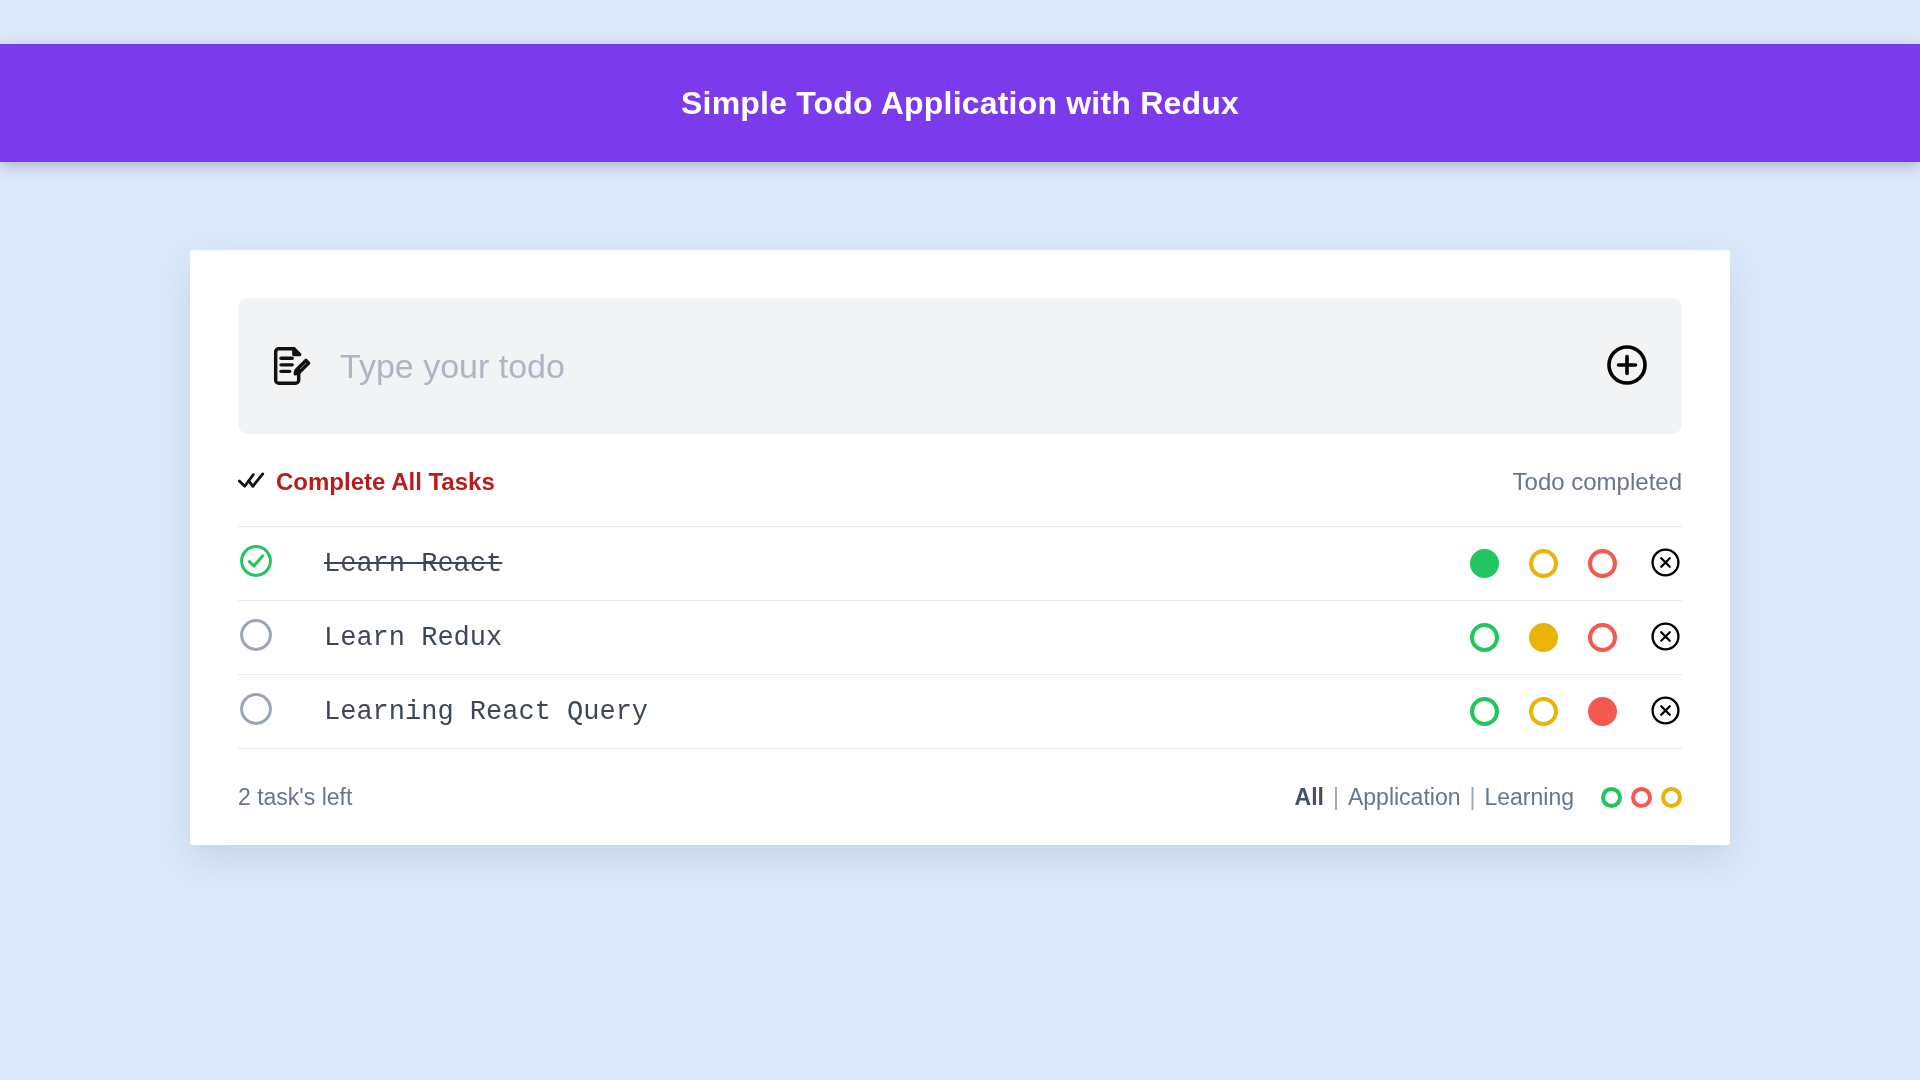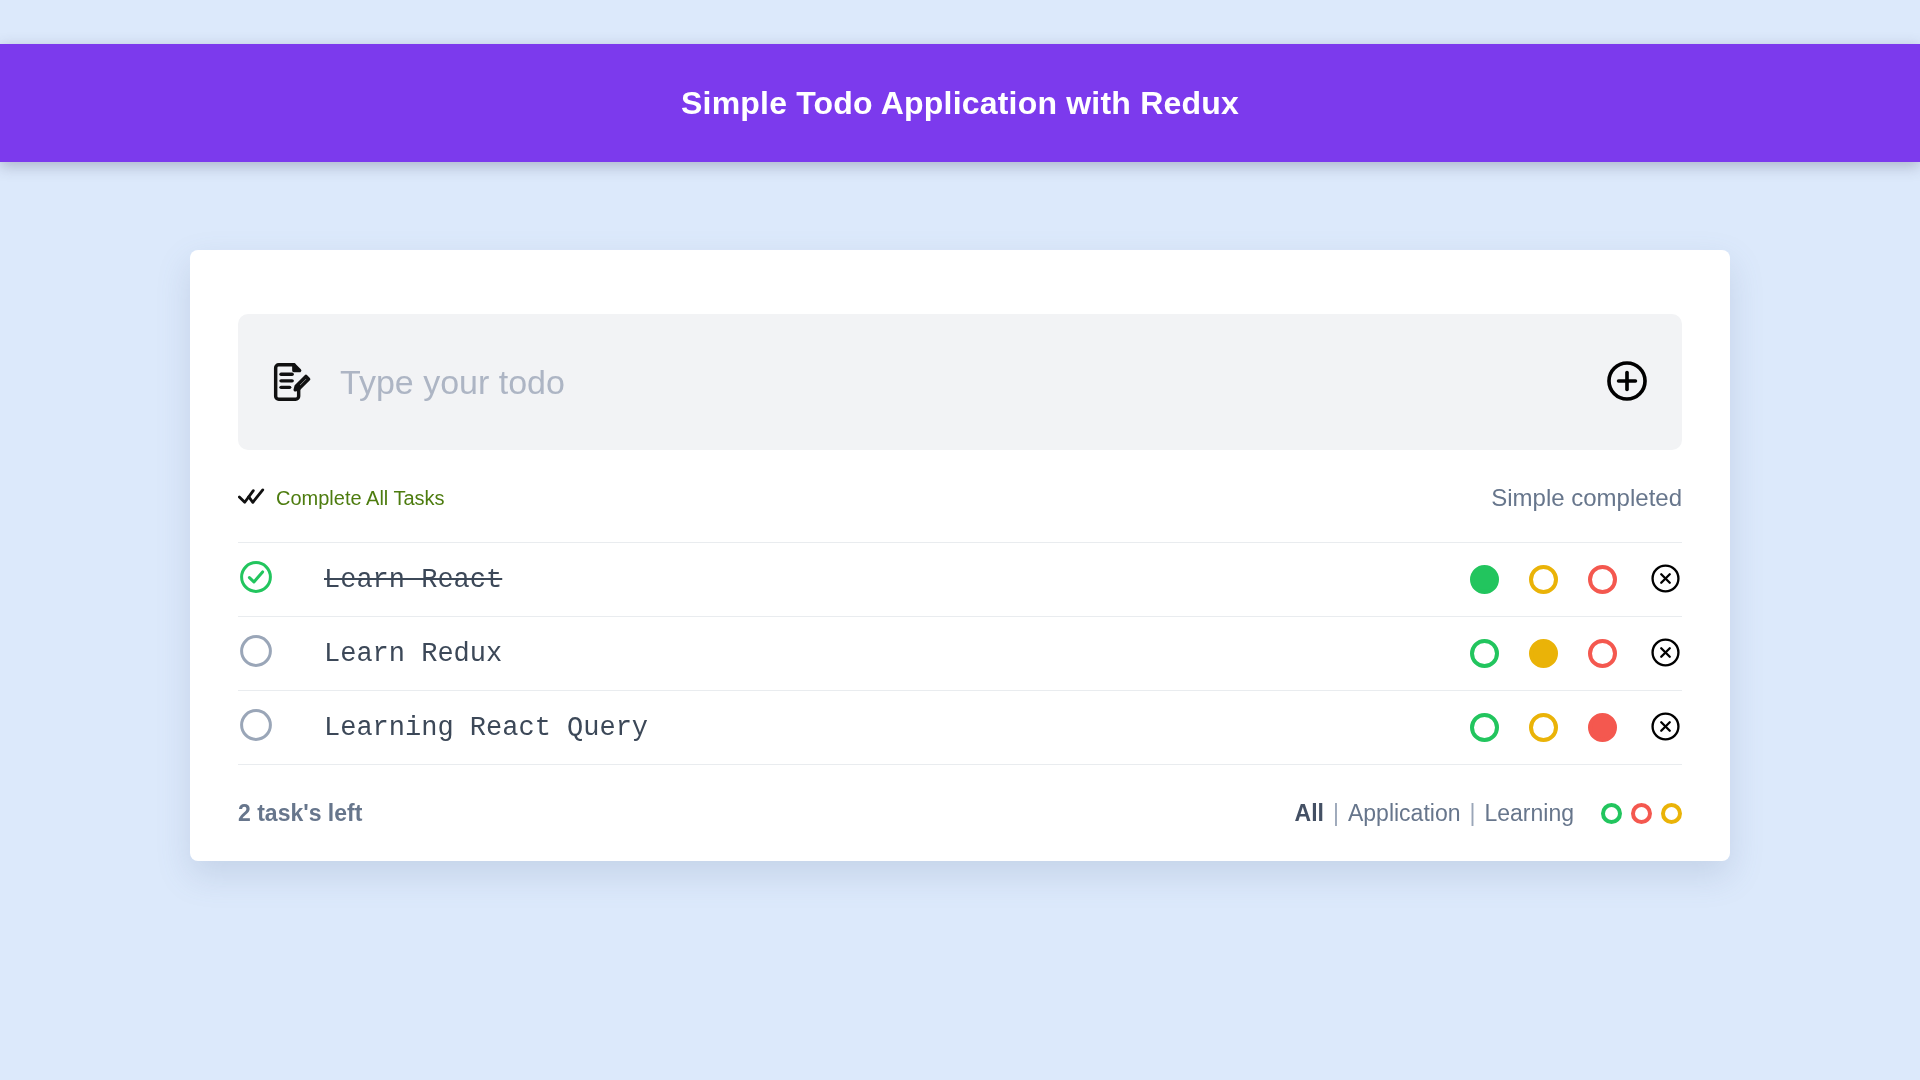--- a/index.html
+++ b/index.html
@@ -43,23 +43,23 @@
     background: #dce9fb;
     padding-top: 88px;
     display: flex;
     justify-content: center;
     align-items: flex-start;
   }
 
   .card {
     width: 1540px;
     background: #ffffff;
-    border-radius: 8px;
+    border-radius: 2px;
     box-shadow: 0 14px 34px rgba(90, 110, 150, 0.18);
-    padding: 64px 48px 0 48px;
+    padding: 48px 48px 0 48px;
   }
 
   
   .input-bar {
     background: #f2f3f5;
     border-radius: 10px;
     height: 136px;
     display: flex;
     align-items: center;
     padding: 0 32px 0 30px;
@@ -94,22 +94,23 @@
     justify-content: space-between;
     padding: 34px 0 30px 0;
   }
   .complete-all {
     display: flex;
     align-items: center;
     gap: 11px;
     cursor: pointer;
   }
   .complete-all-label {
-    font-size: 20px;
-    color: #4d7c0f;
+    font-size: 24px;
+    color: #b91c1c;
+    font-weight: bold;
   }
   .clear-completed {
     font-size: 24px;
     color: #67768c;
     cursor: pointer;
   }
 
   
   .todo-list { border-top: 1px solid #e9ecef; }
   .todo-row {
@@ -163,21 +164,20 @@
   
   .footer {
     display: flex;
     align-items: center;
     justify-content: space-between;
     height: 96px;
   }
   .tasks-left {
     font-size: 23px;
     color: #67768c;
-    font-weight: bold;
   }
   .filters {
     display: flex;
     align-items: center;
     gap: 9px;
   }
   .filter {
     font-size: 23px;
     color: #67768c;
     cursor: pointer;
@@ -234,21 +234,21 @@
     <div class="toolbar">
       <div class="complete-all">
         <span>
           <svg width="27" height="20" viewBox="0 0 30 20" fill="none" stroke="#111111" stroke-width="3.1" stroke-linecap="round" stroke-linejoin="round">
             <polyline points="1.5,11 7.5,17 17,4"></polyline>
             <polyline points="12,11 16.5,17 27.5,3.2"></polyline>
           </svg>
         </span>
         <span class="complete-all-label">Complete All Tasks</span>
       </div>
-      <span class="clear-completed">Simple completed</span>
+      <span class="clear-completed">Todo completed</span>
     </div>
 
     <div class="todo-list">
 
       <div class="todo-row done">
         <span class="check-cell">
           <span>
             <svg width="36" height="36" viewBox="0 0 24 24" fill="none" stroke="#22c55e" stroke-width="2" stroke-linecap="round" stroke-linejoin="round">
               <circle cx="12" cy="12" r="9.6"></circle>
               <polyline points="7.6,12.4 10.6,15.3 16.4,8.6"></polyline>

